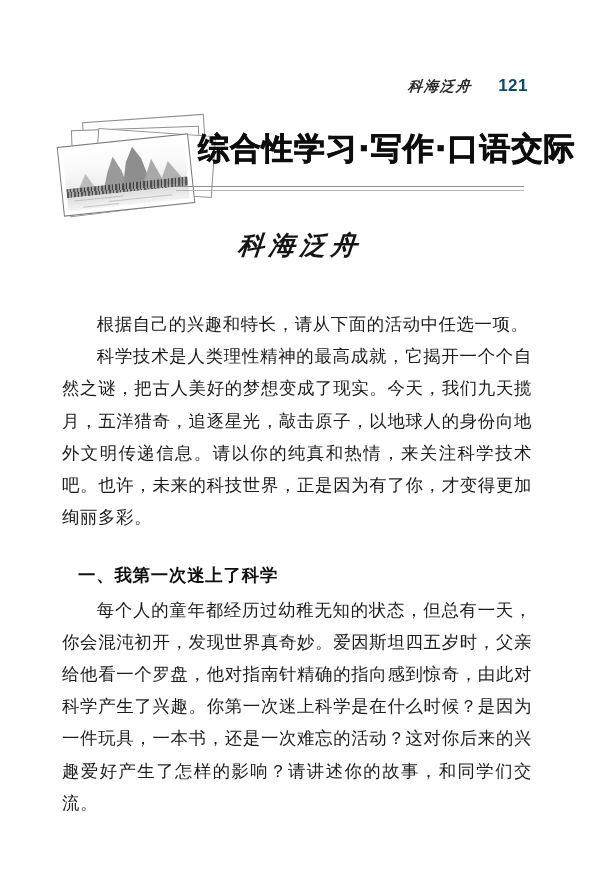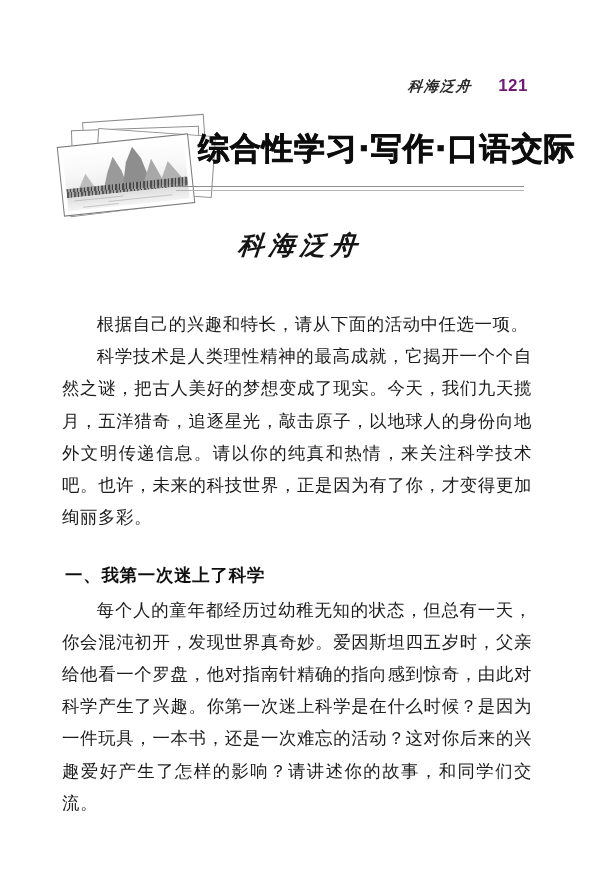--- a/index.html
+++ b/index.html
@@ -32,21 +32,21 @@
     font-style: italic;
     font-weight: 600;
     letter-spacing: 1.5px;
     color: #2a2a2a;
     transform: skewX(-6deg);
   }
   .running-head-page {
     font-family: "Liberation Sans", sans-serif;
     font-size: 17px;
     font-weight: 700;
-    color: #701a75;
+    color: #0c4a6e;
     letter-spacing: 0.5px;
   }
 
   
   .banner {
     position: absolute;
     top: 112px;
     left: 0;
     width: 600px;
     height: 108px;
@@ -210,21 +210,21 @@
     line-height: 32.2px;
     text-align: justify;
     text-align-last: left;
     text-indent: 2em;
     letter-spacing: 0.6px;
     color: #1c1c1c;
     font-family: "DejaVu Serif", "Liberation Serif", serif;
   }
   .para.tight { margin-bottom: 0; }
   .section-heading {
-    margin: 26px 0 2px 3px;
+    margin: 26px 0 2px 16px;
     font-size: 17.4px;
     line-height: 32.2px;
     font-weight: 700;
     letter-spacing: 0.8px;
     font-family: "DejaVu Sans", "Liberation Sans", sans-serif;
     color: #101010;
   }
 </style>
 </head>
 <body>

